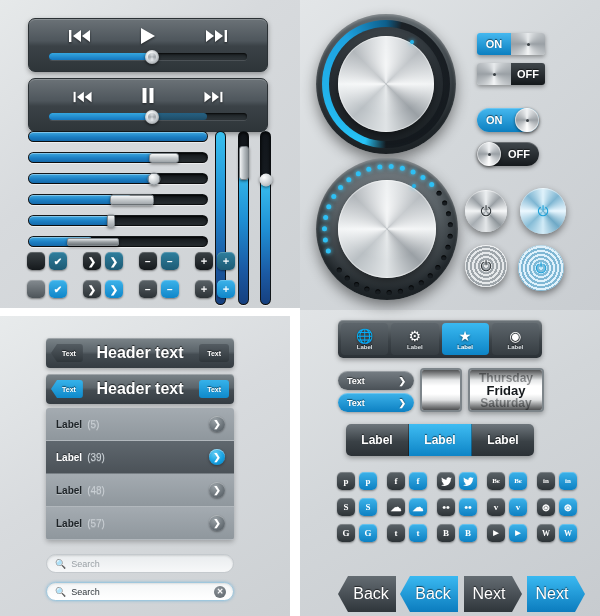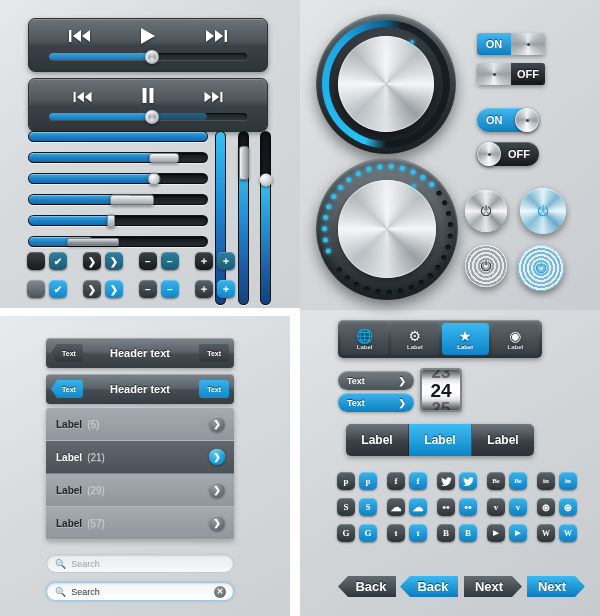--- a/index.html
+++ b/index.html
@@ -100,21 +100,21 @@
   .sqbtn.blue{ background:linear-gradient(180deg,#3db3ea,#0f86c9); }
   .sqbtn.gray{ background:linear-gradient(180deg,#848b90,#4d5459); }
   .sp{ width:8px; }
 
   
   .hdrbar{ position:absolute; left:46px; width:188px; height:30px; border-radius:4px;
     display:flex; align-items:center; justify-content:center; position:absolute;
     box-shadow:0 2px 4px rgba(0,0,0,.28), inset 0 1px 0 rgba(255,255,255,.28);}
   #hdr-1{ top:338px; background:linear-gradient(180deg,#7b8489 0%,#5b646a 45%,#444c52 55%,#353c42 100%);}
   #hdr-2{ top:374px; background:linear-gradient(180deg,#7b8489 0%,#5b646a 45%,#444c52 55%,#353c42 100%);}
-  .hdrbar .title{ color:#fff; font-size:11px; font-weight:bold; text-shadow:0 -1px 1px rgba(0,0,0,.7);}
+  .hdrbar .title{ color:#fff; font-size:16px; font-weight:bold; text-shadow:0 -1px 1px rgba(0,0,0,.7);}
   .backbtn{ position:absolute; left:5px; top:6px; height:18px; padding:0 7px 0 11px;
     display:flex; align-items:center; font-size:7px; font-weight:bold; color:#fff;
     border-radius:3px; text-shadow:0 -1px 1px rgba(0,0,0,.6);
     clip-path:polygon(6px 0,100% 0,100% 100%,6px 100%,0 50%); }
   .backbtn.d{ background:linear-gradient(180deg,#545c62,#2f363b); }
   .backbtn.b{ background:linear-gradient(180deg,#36b2ea,#0f89ca); }
   .rtbtn{ position:absolute; right:5px; top:6px; height:18px; padding:0 8px;
     display:flex; align-items:center; font-size:7px; font-weight:bold; color:#fff;
     border-radius:3px; text-shadow:0 -1px 1px rgba(0,0,0,.6); }
   .rtbtn.d{ background:linear-gradient(180deg,#545c62,#2f363b); }
@@ -275,22 +275,22 @@
   .socpair{ display:flex; gap:4px; margin-right:10px; }
   .socpair:last-child{ margin-right:0; }
   .sic{ width:18px; height:18px; border-radius:5px; display:flex; align-items:center;
      justify-content:center; font-size:9px; font-weight:bold; color:#fff;
      box-shadow:0 1px 2px rgba(0,0,0,.4), inset 0 1px 0 rgba(255,255,255,.22);
      font-family:"Liberation Serif", serif; }
   .sic.d{ background:linear-gradient(180deg,#5b6368,#2d3337); }
   .sic.b{ background:linear-gradient(180deg,#3db3ea,#0d80c2); }
 
   
-  .navbtn{ position:absolute; height:21px; display:flex; align-items:center;
-     justify-content:center; font-size:13px; font-weight:bold; color:#fff;
+  .navbtn{ position:absolute; height:36px; display:flex; align-items:center;
+     justify-content:center; font-size:16px; font-weight:normal; color:#fff;
      text-shadow:0 -1px 1px rgba(0,0,0,.6);
      filter:drop-shadow(0 2px 3px rgba(0,0,0,.35)); }
   .navbtn.back{ clip-path:polygon(10px 0,100% 0,100% 100%,10px 100%,0 50%); padding-left:8px; }
   .navbtn.next{ clip-path:polygon(0 0,calc(100% - 10px) 0,100% 50%,calc(100% - 10px) 100%,0 100%); padding-right:8px;}
   .navbtn.d{ background:linear-gradient(180deg,#646c72,#2f363b); }
   .navbtn.b{ background:linear-gradient(180deg,#3ab9f1,#0b7cbe); }
   #nav-back-d{ left:338px; top:576px; width:58px; }
   #nav-back-b{ left:400px; top:576px; width:58px; }
   #nav-next-d{ left:464px; top:576px; width:58px; }
   #nav-next-b{ left:527px; top:576px; width:58px; }
@@ -469,26 +469,26 @@
   </div>
 
   <div class="listwrap">
     <div class="lrow norm">
       <span class="lab">Label</span>
       <span class="cnt">(5)</span>
       <span class="chev">❯</span>
     </div>
     <div class="lrow sel">
       <span class="lab">Label</span>
-      <span class="cnt">(21)</span>
+      <span class="cnt">(39)</span>
       <span class="chev on">❯</span>
     </div>
     <div class="lrow norm">
       <span class="lab">Label</span>
-      <span class="cnt">(29)</span>
+      <span class="cnt">(48)</span>
       <span class="chev">❯</span>
     </div>
     <div class="lrow norm">
       <span class="lab">Label</span>
       <span class="cnt">(57)</span>
       <span class="chev">❯</span>
     </div>
   </div>
 
   <div class="searchbox" id="search-1">
@@ -604,24 +604,29 @@
     <span>Text</span>
     <span class="ar">❯</span>
   </div>
   <div class="tpill" id="tp-2">
     <span>Text</span>
     <span class="ar">❯</span>
   </div>
 
   <div class="picker" id="pick-day">
     <div class="pin"></div>
+    <div class="shade t"></div>
+    <div class="shade b"></div>
+  </div>
+  <div class="picker" id="pick-name">
+    <div class="pin"></div>
     <div class="rows">
-      <span class="r dim">23</span>
-      <span class="r">24</span>
-      <span class="r dim">25</span>
+      <span class="r dim">Thursday</span>
+      <span class="r">Friday</span>
+      <span class="r dim">Saturday</span>
     </div>
     <div class="shade t"></div>
     <div class="shade b"></div>
   </div>
 
   <div class="segctl">
     <div class="s">Label</div>
     <div class="s active">Label</div>
     <div class="s">Label</div>
   </div>

